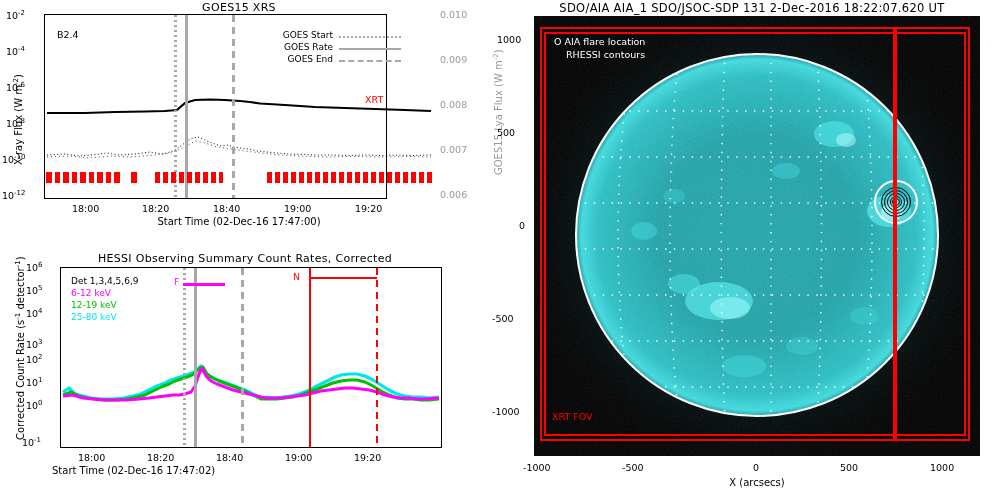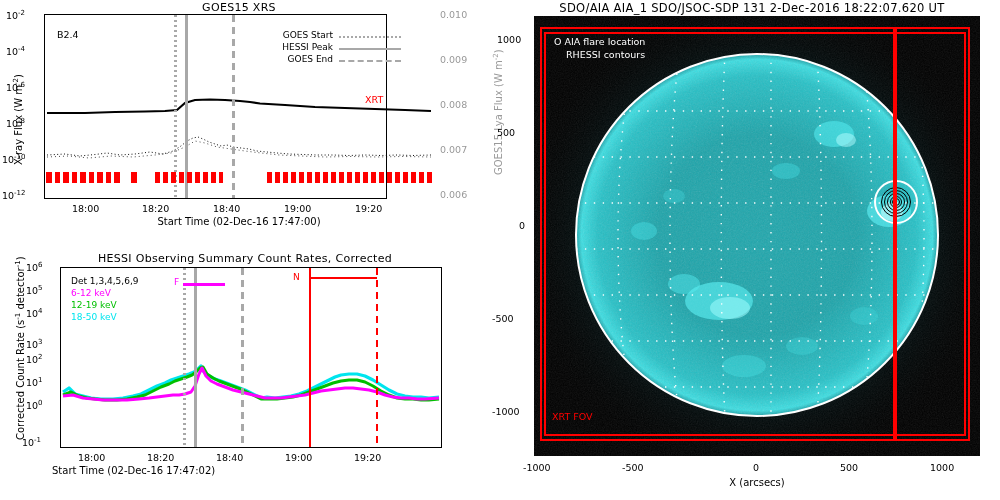--- a/index.html
+++ b/index.html
@@ -62,21 +62,21 @@
       <div class="vline vdot" style="left:129px;"></div>
       <div class="vline vsol" style="left:140px;"></div>
       <div class="vline vdash" style="left:187px;"></div>
 
       <div style="position:absolute;left:12px;top:14px;font-size:9.5px;color:#000;">B2.4</div>
 
       <div style="position:absolute;left:320px;top:79px;font-size:9.5px;color:#ff0000;">XRT</div>
 
       <div class="legrow" style="left:178px;top:15px;width:110px;">GOES Start</div>
       <div class="legline l-dot" style="left:294px;top:21px;width:62px;"></div>
-      <div class="legrow" style="left:178px;top:27px;width:110px;">HESSI Peak</div>
+      <div class="legrow" style="left:178px;top:27px;width:110px;">GOES Rate</div>
       <div class="legline l-sol" style="left:294px;top:33px;width:62px;"></div>
       <div class="legrow" style="left:178px;top:39px;width:110px;">GOES End</div>
       <div class="legline l-dash" style="left:294px;top:45px;width:62px;"></div>
 
       <div>
         <div class="redbar" style="left:1px;top:157px;width:6px;height:11px;"></div>
         <div class="redbar" style="left:10px;top:157px;width:5px;height:11px;"></div>
         <div class="redbar" style="left:18px;top:157px;width:6px;height:11px;"></div>
         <div class="redbar" style="left:27px;top:157px;width:5px;height:11px;"></div>
         <div class="redbar" style="left:35px;top:157px;width:6px;height:11px;"></div>
@@ -168,21 +168,21 @@
 
       <div class="vline vdot" style="left:122px;"></div>
       <div class="vline vsol" style="left:133px;"></div>
       <div class="vline vdash" style="left:180px;"></div>
       <div class="vline vred" style="left:248px;"></div>
       <div class="vline vreddash" style="left:315px;"></div>
 
       <div class="hlegtxt" style="left:10px;top:8px;color:#000;">Det 1,3,4,5,6,9</div>
       <div class="hlegtxt" style="left:10px;top:20px;color:#ff00ff;">6-12 keV</div>
       <div class="hlegtxt" style="left:10px;top:32px;color:#00c000;">12-19 keV</div>
-      <div class="hlegtxt" style="left:10px;top:44px;color:#00e5ee;">18-50 keV</div>
+      <div class="hlegtxt" style="left:10px;top:44px;color:#00e5ee;">25-80 keV</div>
 
       <div class="hlegtxt" style="left:113px;top:9px;color:#ff00ff;">F</div>
       <div style="position:absolute;left:122px;top:15px;width:42px;height:3px;background:#ff00ff;"></div>
 
       <div class="hlegtxt" style="left:232px;top:4px;color:#ff0000;">N</div>
       <div style="position:absolute;left:249px;top:9px;width:67px;height:2px;background:#ff0000;"></div>
     </div>
 
     <div>
       <div class="tick" style="left:26px;top:261px;"><span>10</span><span class="sup">6</span></div>

